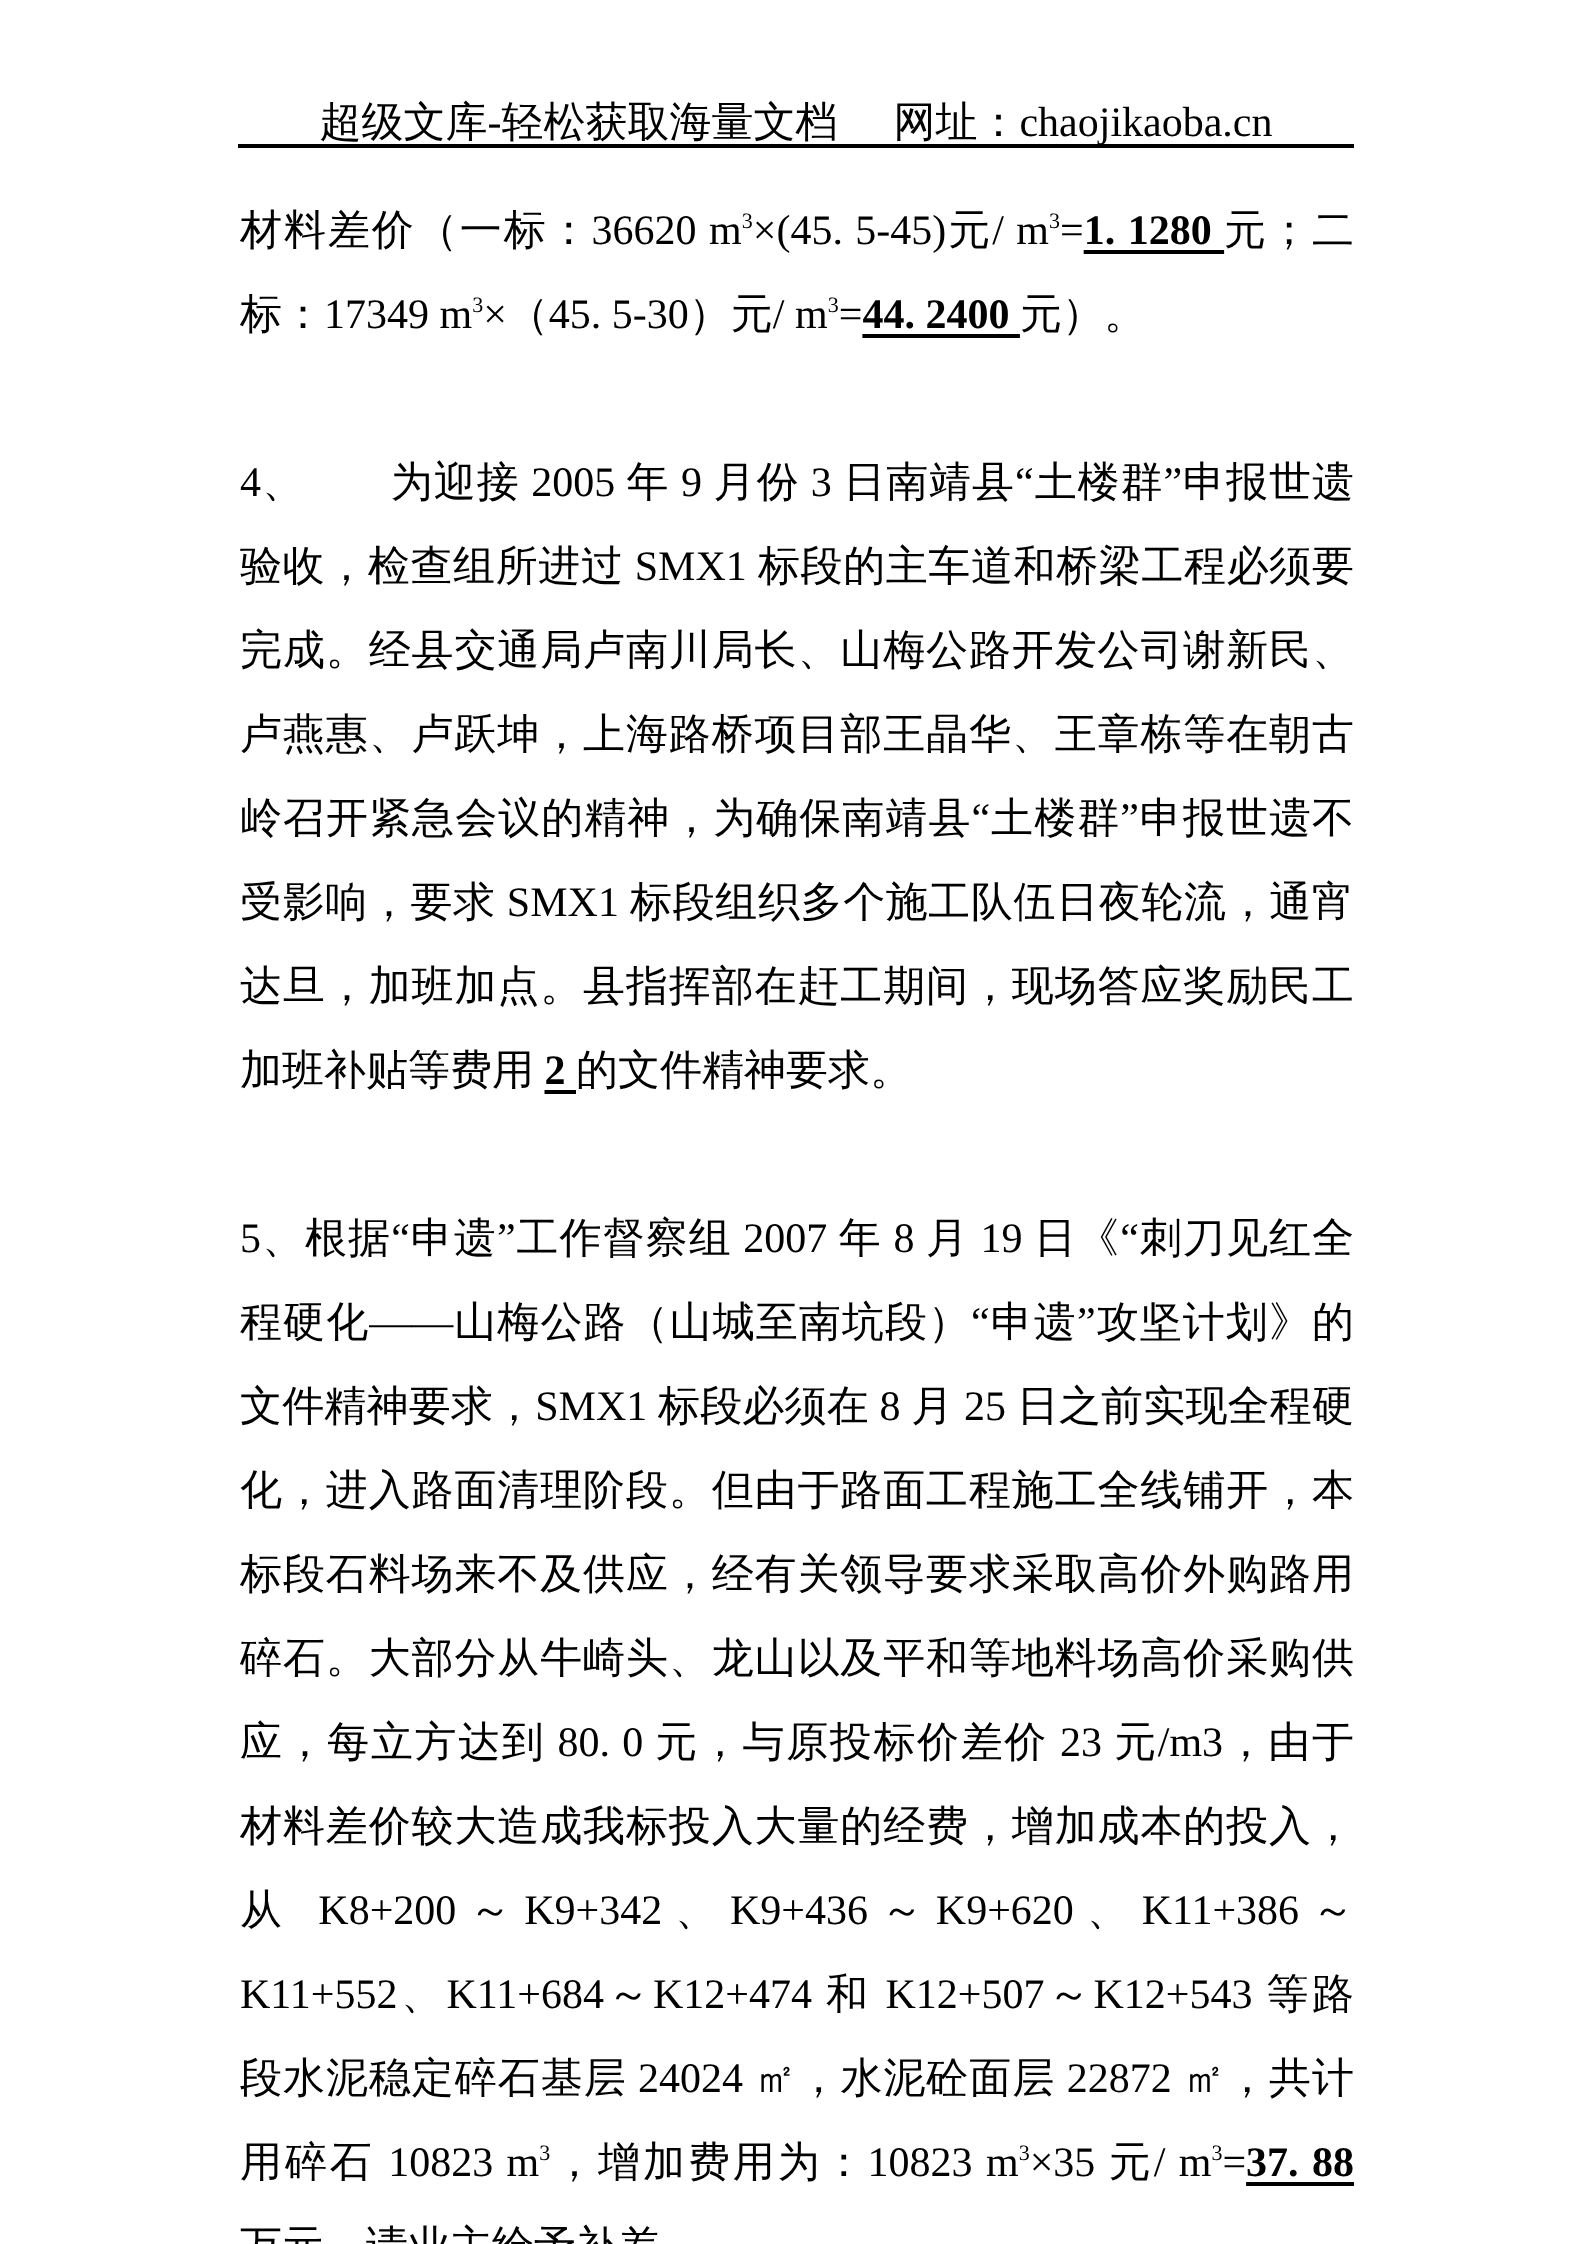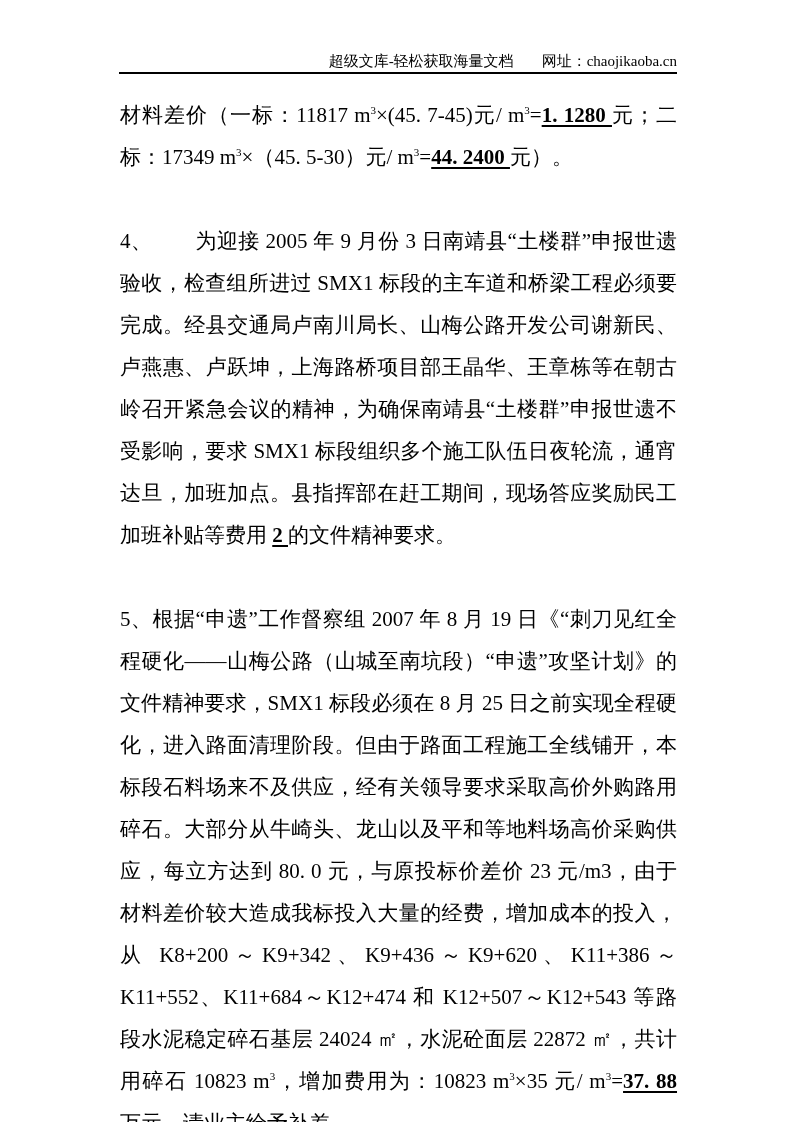--- a/index.html
+++ b/index.html
@@ -14,22 +14,22 @@
     background: #ffffff;
     color: #000000;
     font-family: "Liberation Serif", "DejaVu Serif", serif;
     overflow: hidden;
   }
   .header-text {
     position: absolute;
     left: 119px;
     width: 558px;
     top: 51px;
-    text-align: right;
-    font-size: 15px;
+    text-align: center;
+    font-size: 21px;
     line-height: 20px;
     white-space: nowrap;
   }
   .header-gap {
     display: inline-block;
     width: 28px;
   }
   .header-rule {
     position: absolute;
     left: 119px;
@@ -67,18 +67,18 @@
 
 <div class="page">
 
   <div class="header-text">
     <span>超级文库-轻松获取海量文档</span><span class="header-gap"></span><span>网址：</span><span>chaojikaoba.cn</span>
   </div>
 
   <div class="header-rule"></div>
 
   <div class="body-text">
-      <p><span>材料差价（一标：11817 m</span><sup>3</sup><span>×(45. 7-45)元/ m</span><sup>3</sup><span>=</span><span class="seg-bold seg-underline">1. 1280 </span><span>元；二标：17349 m</span><sup>3</sup><span>×（45. 5-30）元/ m</span><sup>3</sup><span>=</span><span class="seg-bold seg-underline">44. 2400 </span><span>元）。</span></p>
+      <p><span>材料差价（一标：36620 m</span><sup>3</sup><span>×(45. 5-45)元/ m</span><sup>3</sup><span>=</span><span class="seg-bold seg-underline">1. 1280 </span><span>元；二标：17349 m</span><sup>3</sup><span>×（45. 5-30）元/ m</span><sup>3</sup><span>=</span><span class="seg-bold seg-underline">44. 2400 </span><span>元）。</span></p>
       <p><span>4、　　为迎接 2005 年 9 月份 3 日南靖县“土楼群”申报世遗验收，检查组所进过 SMX1 标段的主车道和桥梁工程必须要完成。经县交通局卢南川局长、山梅公路开发公司谢新民、卢燕惠、卢跃坤，上海路桥项目部王晶华、王章栋等在朝古岭召开紧急会议的精神，为确保南靖县“土楼群”申报世遗不受影响，要求 SMX1 标段组织多个施工队伍日夜轮流，通宵达旦，加班加点。县指挥部在赶工期间，现场答应奖励民工加班补贴等费用 </span><span class="seg-bold seg-underline">2 </span><span>的文件精神要求。</span></p>
       <p><span>5、根据“申遗”工作督察组 2007 年 8 月 19 日《“刺刀见红全程硬化——山梅公路（山城至南坑段）“申遗”攻坚计划》的文件精神要求，SMX1 标段必须在 8 月 25 日之前实现全程硬化，进入路面清理阶段。但由于路面工程施工全线铺开，本标段石料场来不及供应，经有关领导要求采取高价外购路用碎石。大部分从牛崎头、龙山以及平和等地料场高价采购供应，每立方达到 80. 0 元，与原投标价差价 23 元/m3，由于材料差价较大造成我标投入大量的经费，增加成本的投入，从 K8+200～K9+342、K9+436～K9+620、K11+386～K11+552、K11+684～K12+474 和 K12+507～K12+543 等路段水泥稳定碎石基层 24024 ㎡，水泥砼面层 22872 ㎡，共计用碎石 10823 m</span><sup>3</sup><span>，增加费用为：10823 m</span><sup>3</sup><span>×35 元/ m</span><sup>3</sup><span>=</span><span class="seg-bold seg-underline">37. 88 </span><span>万元。请业主给予补差。</span></p>
     </div>
 
 </div>
 
 </body></html>

